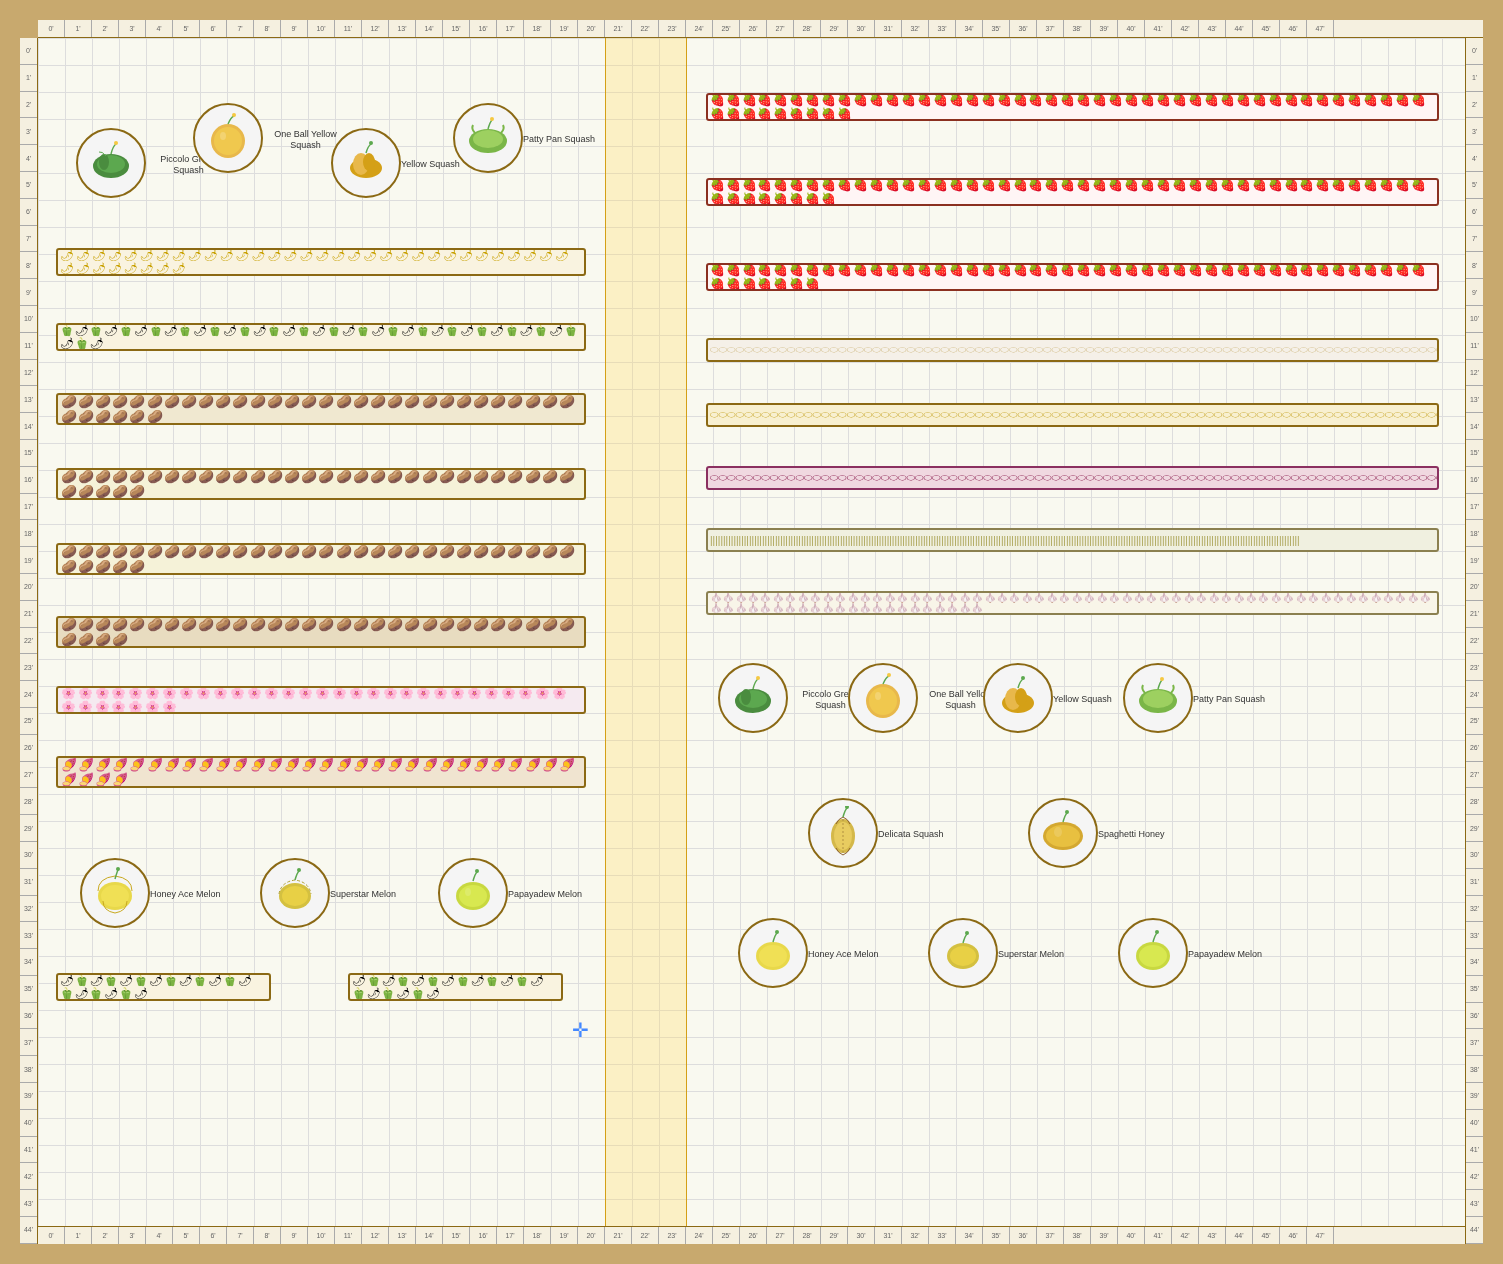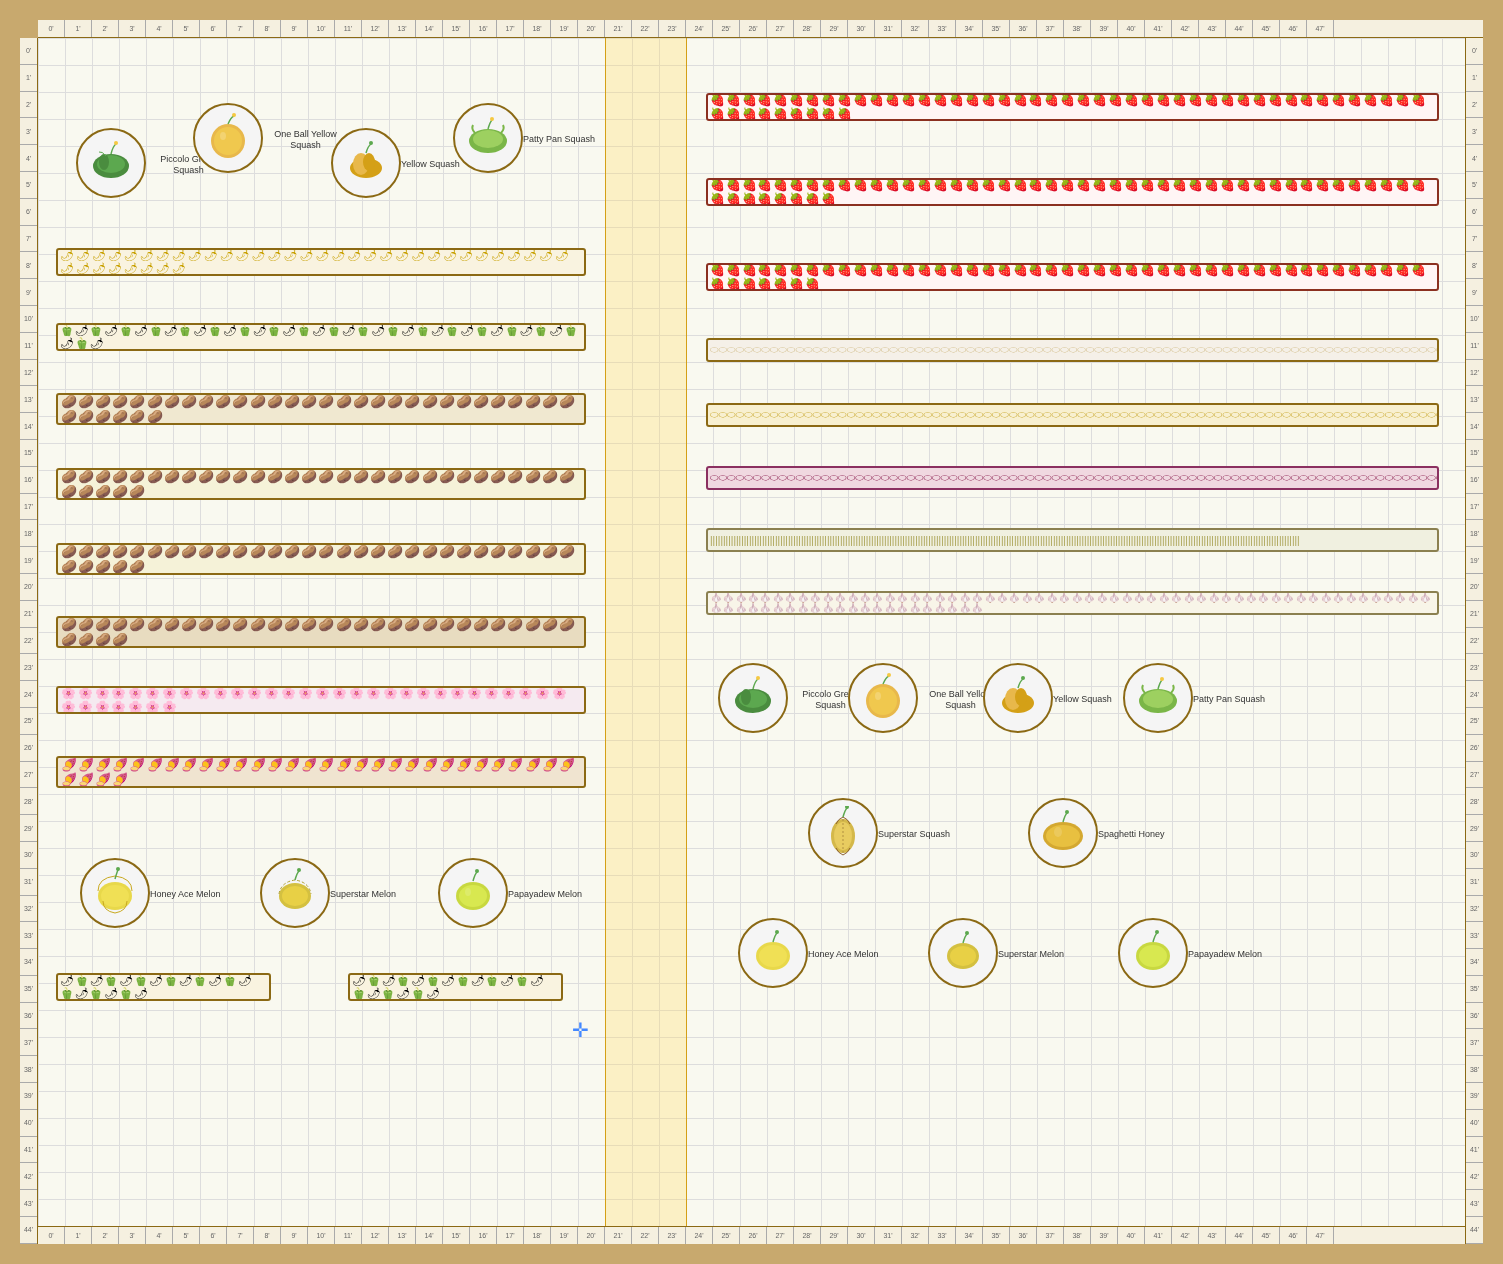--- a/index.html
+++ b/index.html
@@ -463,21 +463,21 @@
         <svg viewBox="0 0 55 55" xmlns="http://www.w3.org/2000/svg">
           <ellipse cx="27" cy="30" rx="12" ry="17" fill="#d4b84a"></ellipse>
           <ellipse cx="27" cy="30" rx="9" ry="14" fill="#e8cc60"></ellipse>
           <path d="M20 18 Q22 13 27 11 Q32 13 34 18" stroke="#8b6030" stroke-width="1" fill="none"></path>
           <path d="M20 42 Q22 47 27 49 Q32 47 34 42" stroke="#8b6030" stroke-width="1" fill="none"></path>
           <path d="M27 11 Q29 4 31 2" stroke="#5ca84f" stroke-width="1.5" fill="none"></path>
           <circle cx="31" cy="1" r="2" fill="#5ca84f"></circle>
           <line x1="27" y1="13" x2="27" y2="47" stroke="#b09040" stroke-width="1" stroke-dasharray="2,2"></line>
         </svg>
       </div>
-      <span class="label">Superstar Squash</span>
+      <span class="label">Delicata Squash</span>
     </div>
 
     <div class="plant-circle" style="left:990px; top:760px;">
       <div class="circle">
         <svg viewBox="0 0 55 55" xmlns="http://www.w3.org/2000/svg">
           <ellipse cx="27" cy="30" rx="20" ry="14" fill="#d4a830"></ellipse>
           <ellipse cx="27" cy="30" rx="17" ry="11" fill="#e8c040"></ellipse>
           <path d="M27 16 Q29 9 31 7" stroke="#5ca84f" stroke-width="1.5" fill="none"></path>
           <circle cx="31" cy="6" r="2" fill="#5ca84f"></circle>
           <ellipse cx="22" cy="26" rx="4" ry="5" fill="rgba(255,255,255,0.15)"></ellipse>

